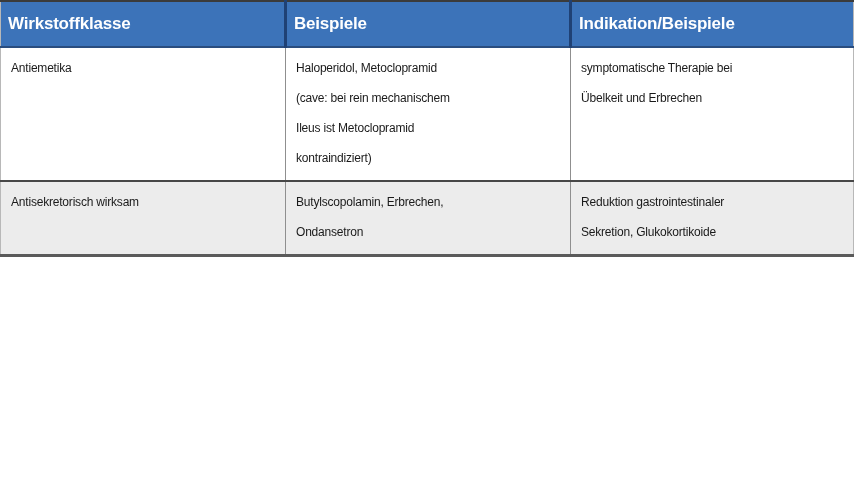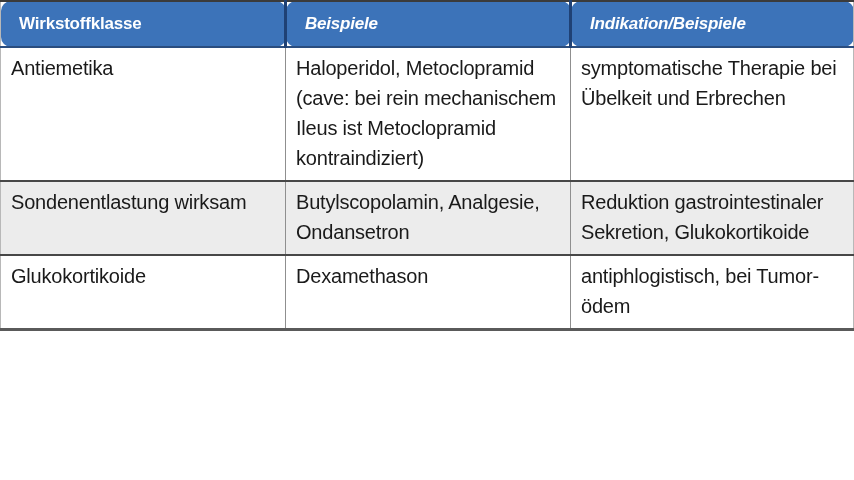--- a/index.html
+++ b/index.html
@@ -29,33 +29,31 @@
     border-left:1px solid #b8b8b8;
     border-right:1px solid #b8b8b8;
   }
   th{
     background:var(--header-bg);
     color:var(--header-text);
     font-weight:bold;
     font-size:17px;
     line-height:20px;
     text-align:left;
-    padding:12px 18px;
+    padding:12px 7px;
     letter-spacing:-0.2px;
     border-bottom:2px solid #2a4d7f;
-    border-radius:10px;
   }
   th + th{
     border-left:3px solid var(--header-divider);
-    font-style:italic;
   }
   td{
     vertical-align:top;
     color:var(--body-text);
-    font-size:20px;
+    font-size:12px;
     line-height:30px;
     letter-spacing:-0.2px;
     padding:5px 10px 7px 10px;
     white-space:pre-line;
     overflow:hidden;
   }
   td + td{
     border-left:1px solid var(--rule-light);
   }
   tbody tr + tr td{
@@ -85,26 +83,20 @@
     <tr>
       <td>Antiemetika</td>
       <td>Haloperidol, Metoclopramid
 (cave: bei rein mechanischem
 Ileus ist Metoclopramid
 kontraindiziert)</td>
       <td>symptomatische Therapie bei
 Übelkeit und Erbrechen</td>
     </tr>
     <tr>
-      <td>Sondenentlastung wirksam</td>
-      <td>Butylscopolamin, Analgesie,
+      <td>Antisekretorisch wirksam</td>
+      <td>Butylscopolamin, Erbrechen,
 Ondansetron</td>
       <td>Reduktion gastrointestinaler
 Sekretion, Glukokortikoide</td>
-    </tr>
-    <tr>
-      <td>Glukokortikoide</td>
-      <td>Dexamethason</td>
-      <td>antiphlogistisch, bei Tumor-
-ödem</td>
     </tr>
   </tbody>
 </table>
 
 </body></html>

